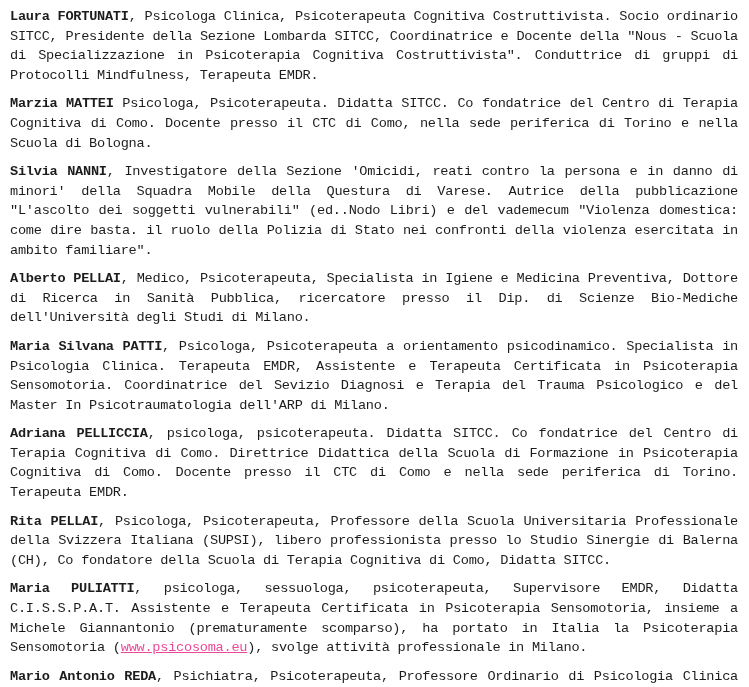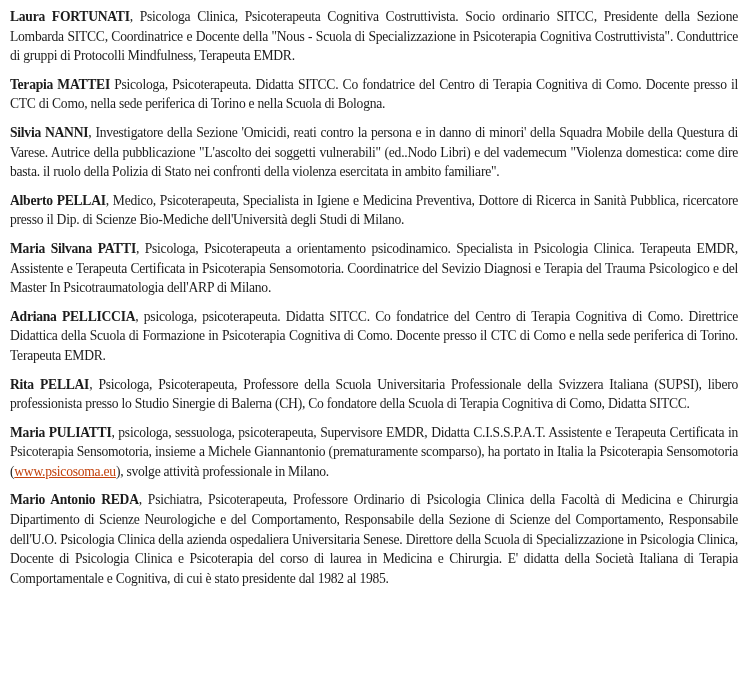--- a/index.html
+++ b/index.html
@@ -13,52 +13,52 @@
     box-sizing: border-box;
     overflow: hidden;
   }
   .doc-page {
     box-sizing: border-box;
     width: 749px;
     height: 687px;
     padding: 7px 11px 6px 10px;
     background: #ffffff;
     color: #1c1c1c;
-    font-family: Liberation Serif, serif;
+    font-family: Liberation Mono, monospace;
     font-size: 13.6px;
     line-height: 19.6px;
     letter-spacing: -0.25px;
     text-align: justify;
   }
   p.bio {
     margin: 0 0 9px 0;
   }
   p.bio:last-child {
     margin-bottom: 0;
   }
   .nm {
     font-weight: bold;
   }
   a.link {
-    color: #c2410c;
+    color: #ec4899;
     text-decoration: underline;
     cursor: pointer;
   }
 </style>
 </head>
 <body>
 
 <div class="doc-page">
 
   <p class="bio">
     <span class="nm">Laura FORTUNATI</span><span>, Psicologa Clinica, Psicoterapeuta Cognitiva Costruttivista. Socio ordinario SITCC, Presidente della Sezione Lombarda SITCC, Coordinatrice e Docente della "Nous - Scuola di Specializzazione in Psicoterapia Cognitiva Costruttivista". Conduttrice di gruppi di Protocolli Mindfulness, Terapeuta EMDR.</span>
   </p>
 
   <p class="bio">
-    <span class="nm">Terapia MATTEI</span><span> Psicologa, Psicoterapeuta. Didatta SITCC. Co fondatrice del Centro di Terapia Cognitiva di Como. Docente presso il CTC di Como, nella sede periferica di Torino e nella Scuola di Bologna.</span>
+    <span class="nm">Marzia MATTEI</span><span> Psicologa, Psicoterapeuta. Didatta SITCC. Co fondatrice del Centro di Terapia Cognitiva di Como. Docente presso il CTC di Como, nella sede periferica di Torino e nella Scuola di Bologna.</span>
   </p>
 
   <p class="bio">
     <span class="nm">Silvia NANNI</span><span>, Investigatore della Sezione 'Omicidi, reati contro la persona e in danno di minori' della Squadra Mobile della Questura di Varese. Autrice della pubblicazione "L'ascolto dei soggetti vulnerabili" (ed..Nodo Libri) e del vademecum "Violenza domestica: come dire basta. il ruolo della Polizia di Stato nei confronti della violenza esercitata in ambito familiare".</span>
   </p>
 
 
   <p class="bio">
     <span class="nm">Alberto PELLAI</span><span>, Medico, Psicoterapeuta, Specialista in Igiene e Medicina Preventiva, Dottore di Ricerca in Sanità Pubblica,  ricercatore presso il Dip. di Scienze Bio-Mediche dell'Università degli Studi di Milano.</span>
   </p>

